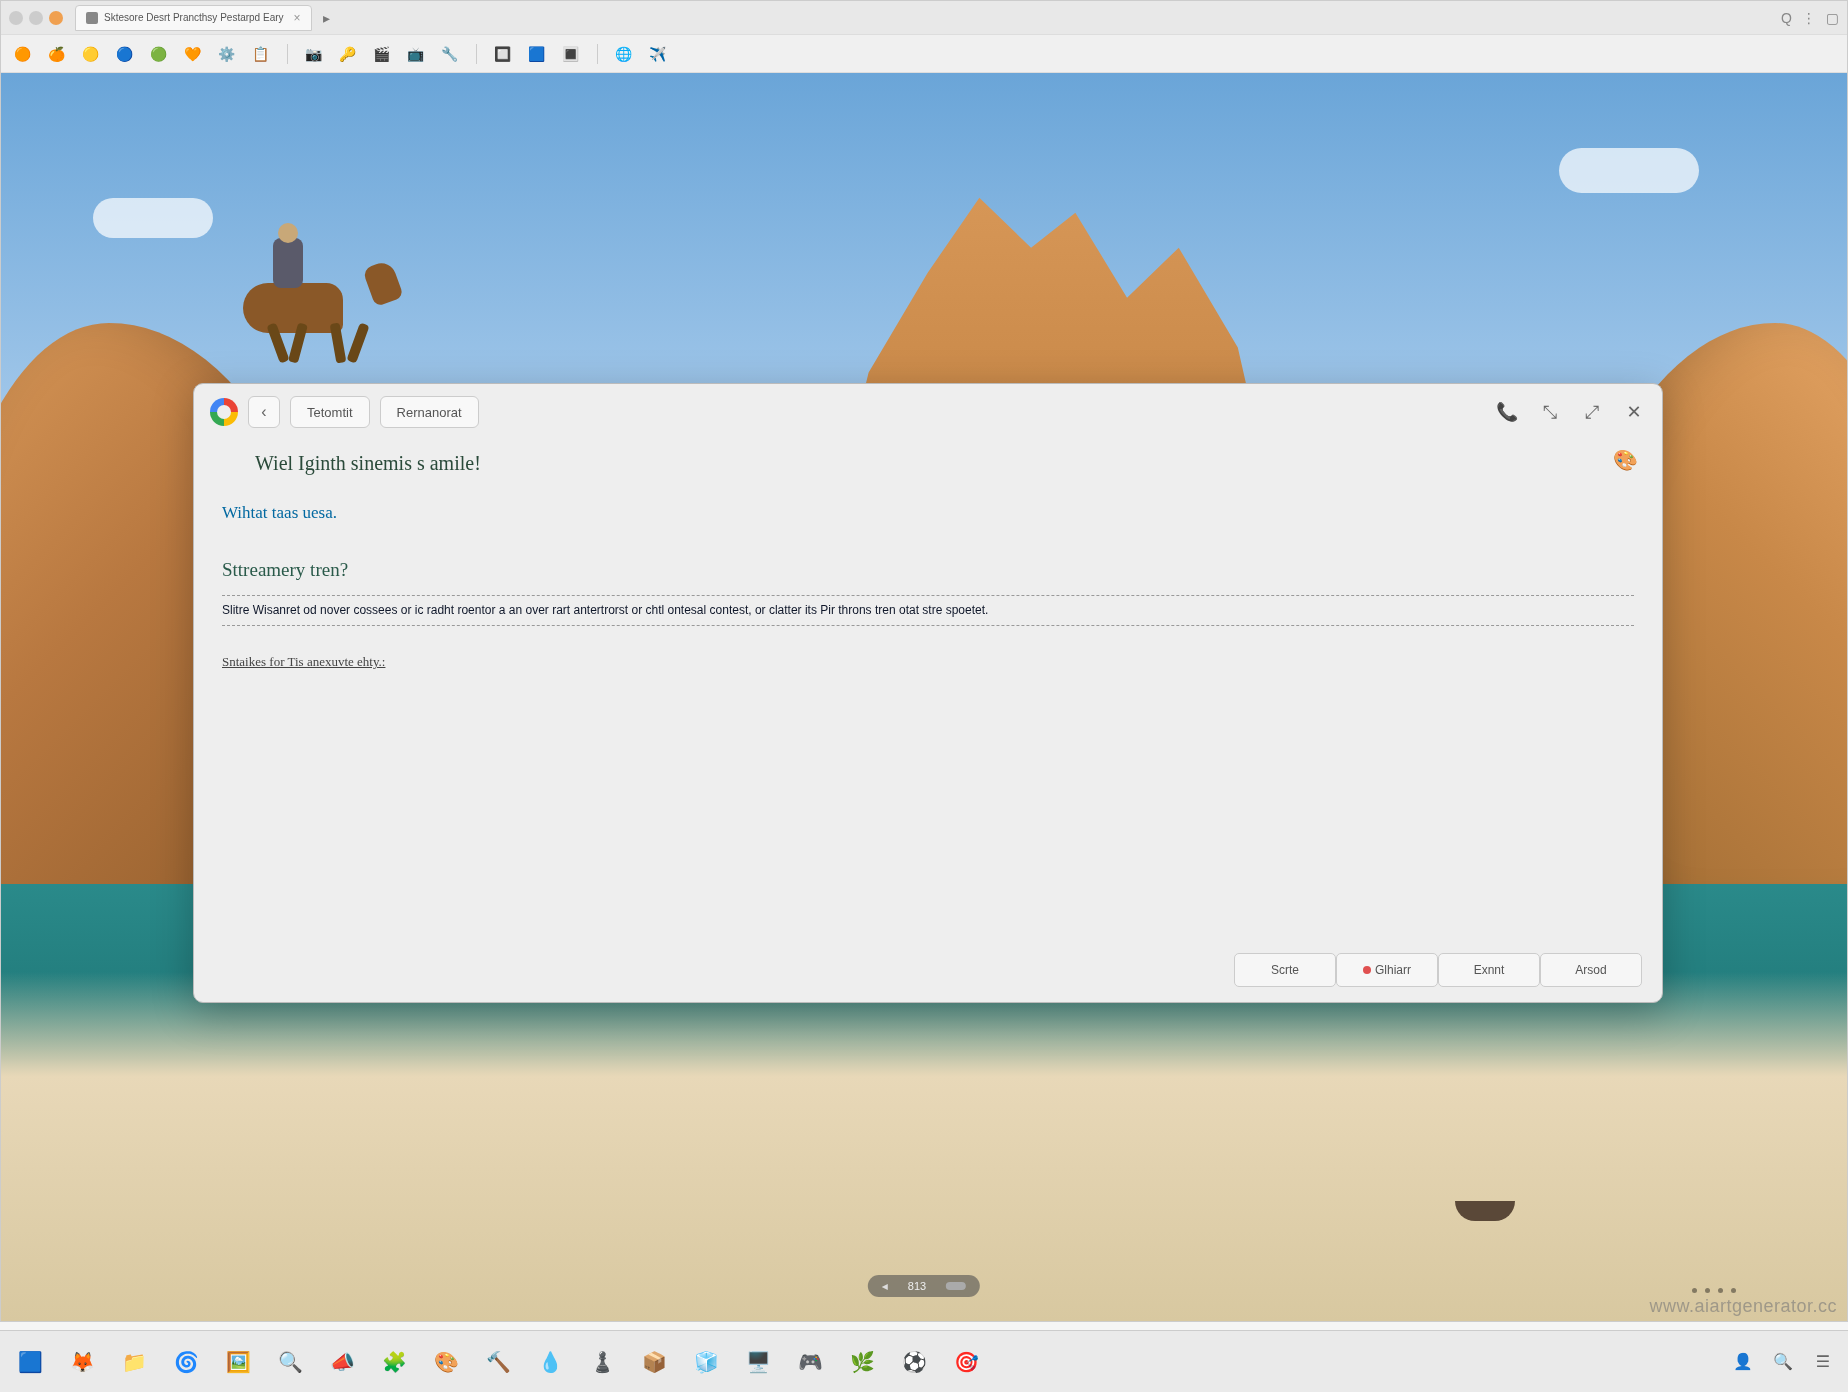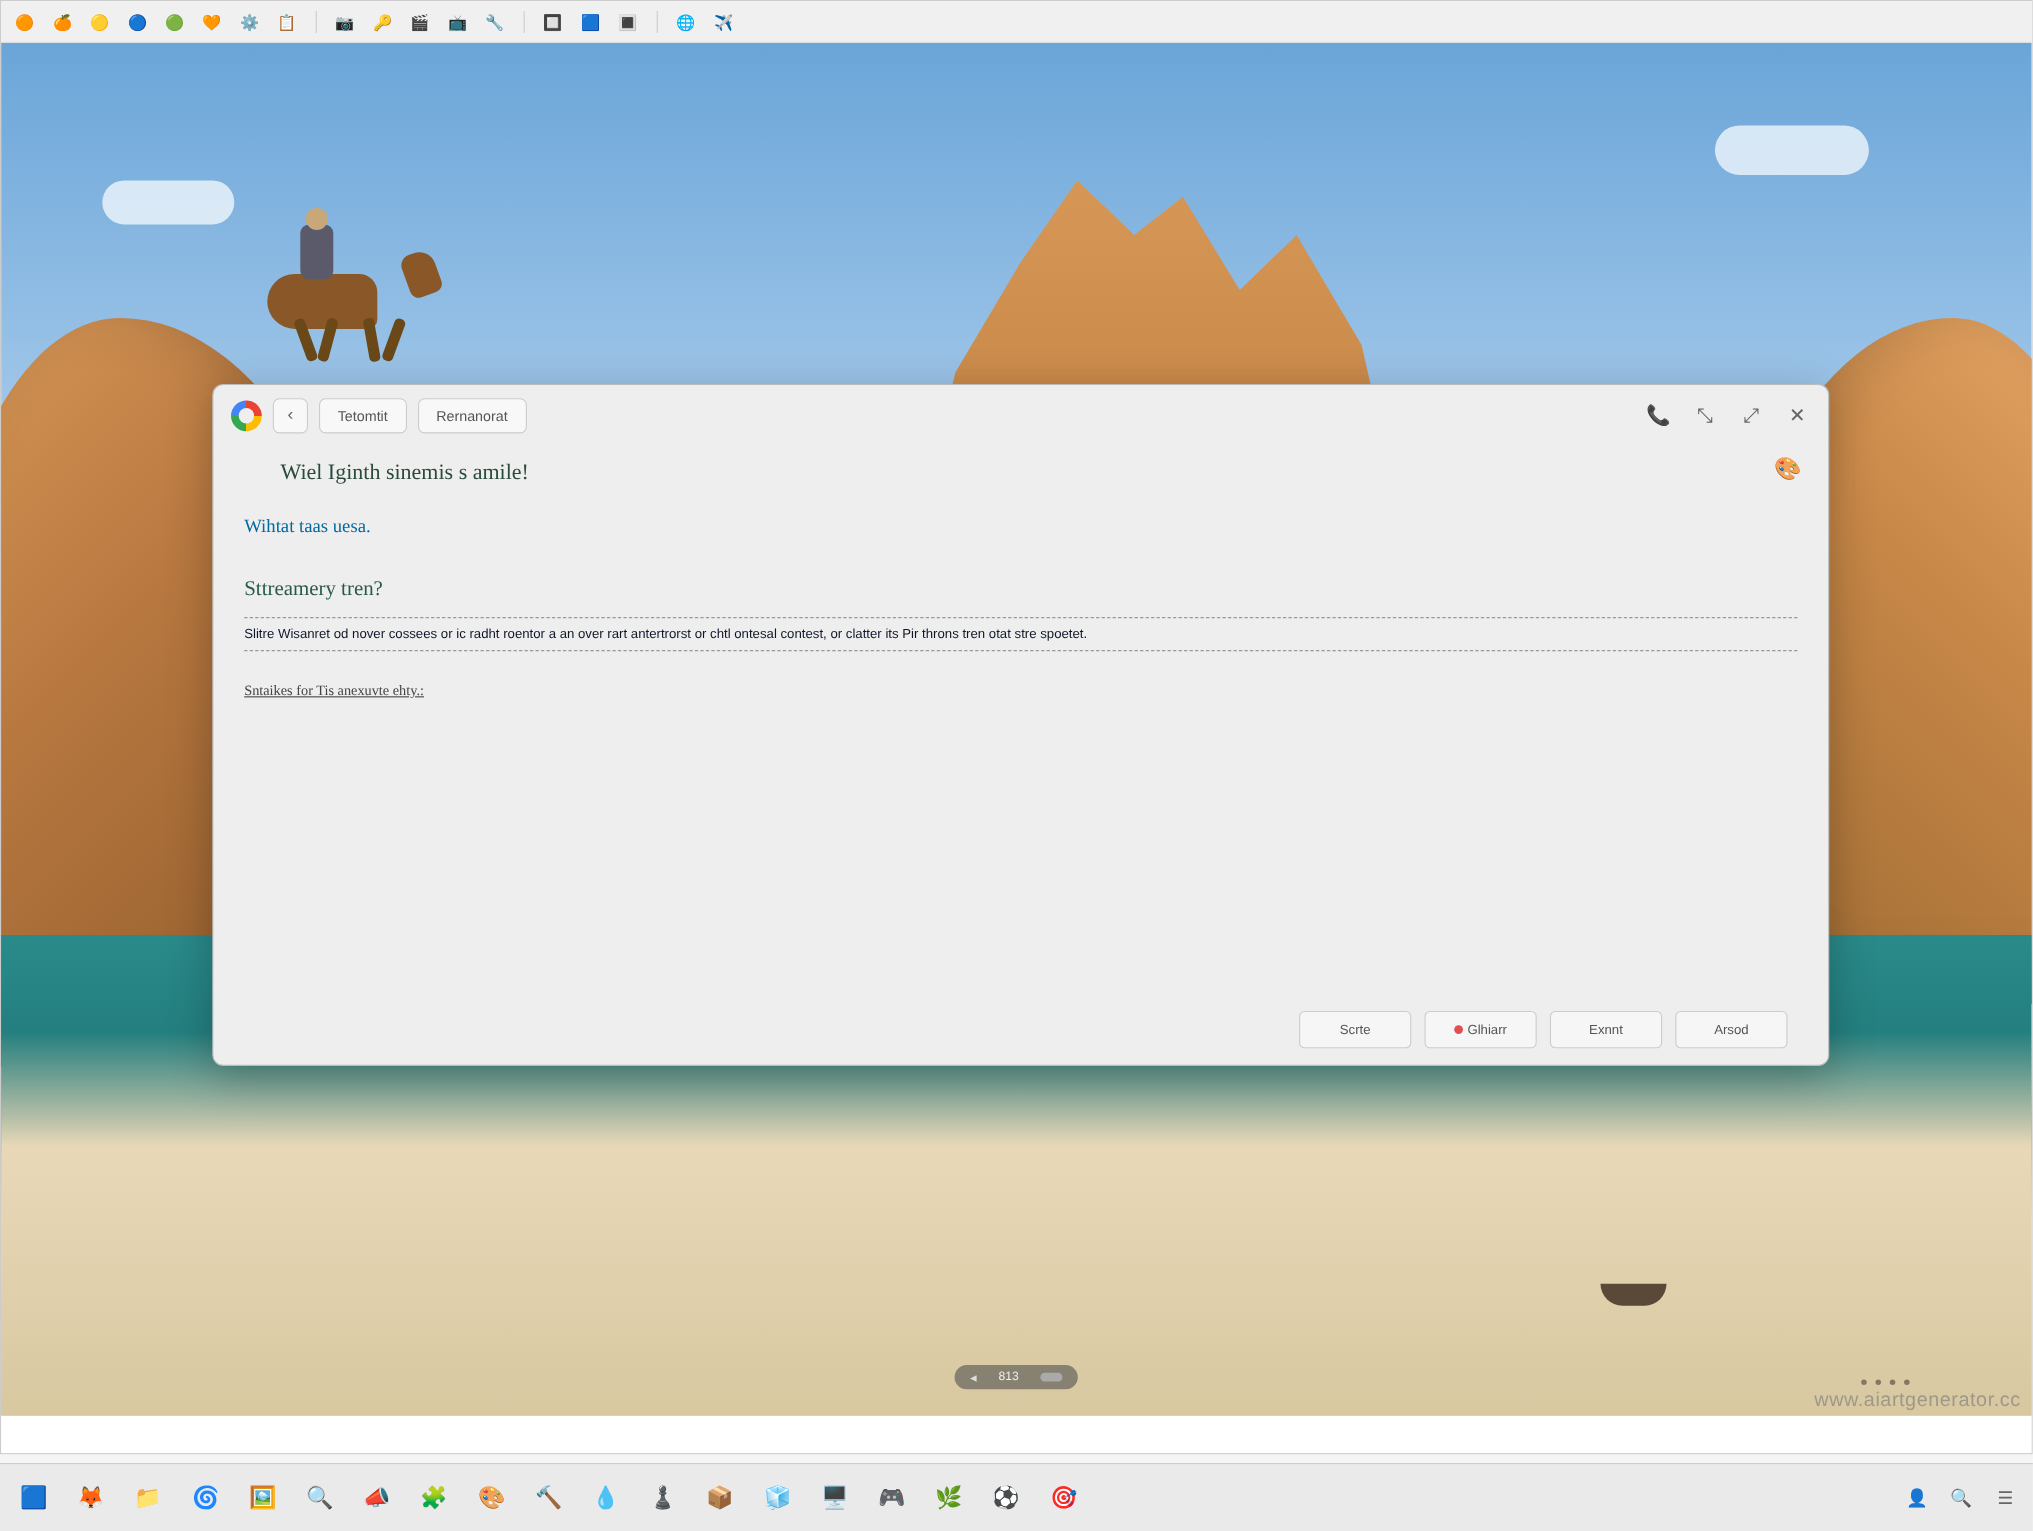--- a/index.html
+++ b/index.html
@@ -60,21 +60,21 @@
   
   .dialog-body { flex: 1; padding: 12px 28px; color: #333; position: relative; }
   .dlg-title { font-size: 20px; color: #2a4a3a; font-family: Georgia, serif; margin-bottom: 28px; margin-left: 33px; }
   .dlg-subtitle { font-size: 17px; color: #0369a1; font-family: Georgia, serif; margin-bottom: 36px; }
   .dlg-section { font-size: 19px; color: #2a5a4a; font-family: Georgia, serif; margin-bottom: 14px; }
   .dlg-para { font-size: 12px; color: #0f172a; border-top: 1px dashed #999; border-bottom: 1px dashed #999; padding: 6px 0; margin-bottom: 28px; line-height: 1.4; }
   .dlg-sub2 { font-size: 13px; color: #444; text-decoration: underline; margin-bottom: 10px; font-family: Georgia, serif; }
   .dlg-line { font-size: 13px; color: #555; }
   .dlg-body-icon { position: absolute; right: 24px; top: 8px; font-size: 20px; }
   
-  .dialog-footer { height: 64px; display: flex; align-items: center; justify-content: flex-end; padding: 0 37px; gap: 12px; }
+  .dialog-footer { height: 64px; display: flex; align-items: center; justify-content: flex-end; padding: 0 20px; gap: 0; }
   .dlg-btn { min-width: 102px; height: 34px; border: 1px solid #ccc; border-radius: 5px; background: #f6f6f6; font-size: 12px; color: #555; display: flex; align-items: center; justify-content: center; gap: 4px; }
   .dlg-btn .dot { width: 8px; height: 8px; border-radius: 50%; background: #e05050; }
   
   .desktop-indicator { position: absolute; left: 50%; bottom: 24px; transform: translateX(-50%); display: flex; gap: 20px; align-items: center; background: rgba(80,80,80,0.6); padding: 4px 14px; border-radius: 14px; color: #eee; font-size: 11px; }
   .ind-arrow { color: #ddd; font-size: 12px; }
   .ind-dot { width: 20px; height: 8px; background: #aaa; border-radius: 4px; }
   .ind-dots-r { position: absolute; right: 6%; bottom: 28px; display: flex; gap: 8px; }
   .ind-dots-r .d { width: 5px; height: 5px; background: rgba(0,0,0,0.4); border-radius: 50%; }
   
   .watermark { position: absolute; right: 10px; bottom: 4px; font-size: 18px; color: rgba(120,120,120,0.6); letter-spacing: 0.5px; font-family: Arial, sans-serif; }
@@ -83,20 +83,38 @@
   .taskbar { position: absolute; left: 0; right: 0; bottom: 0; height: 62px; background: #eaeaea; border-top: 1px solid #ccc; display: flex; align-items: center; padding: 0 12px; gap: 14px; }
   .tb-icon { width: 38px; height: 38px; border-radius: 6px; display: flex; align-items: center; justify-content: center; font-size: 20px; }
   .tb-right { margin-left: auto; display: flex; gap: 14px; align-items: center; }
   .tb-tray { width: 26px; height: 26px; display: flex; align-items: center; justify-content: center; font-size: 16px; color: #666; }
 </style>
 </head>
 <body>
 
 <div class="browser-frame">
 
+  <div class="browser-tabs">
+    <div class="tab-controls">
+      <div class="tab-ctrl"></div>
+      <div class="tab-ctrl"></div>
+      <div class="tab-ctrl orange"></div>
+    </div>
+    <div class="browser-tab">
+      <span class="favicon"></span>
+      <span>Sktesore Desrt Prancthsy Pestarpd Eary</span>
+      <span class="x">×</span>
+    </div>
+    <div class="new-tab">▸</div>
+    <div class="tabs-right">
+      <span>Q</span>
+      <span>⋮</span>
+      <span>▢</span>
+    </div>
+  </div>
 
   <div class="bookmarks-bar">
     <div class="bm-icon">🟠</div>
     <div class="bm-icon">🍊</div>
     <div class="bm-icon">🟡</div>
     <div class="bm-icon">🔵</div>
     <div class="bm-icon">🟢</div>
     <div class="bm-icon">🧡</div>
     <div class="bm-icon">⚙️</div>
     <div class="bm-icon">📋</div>

